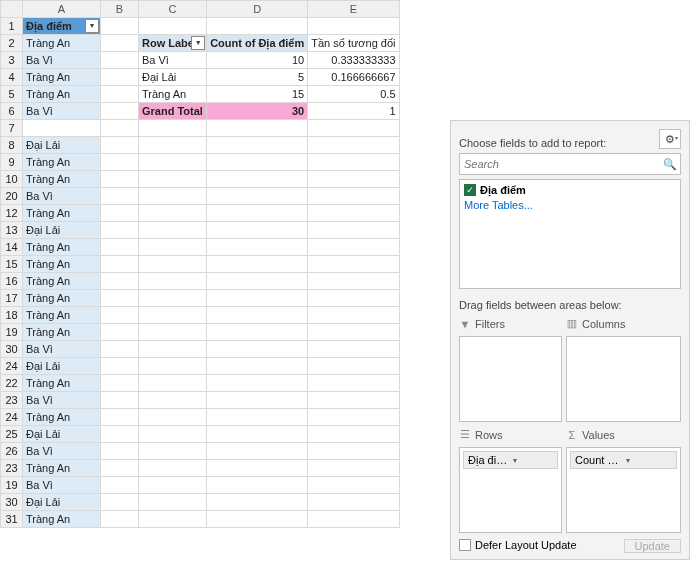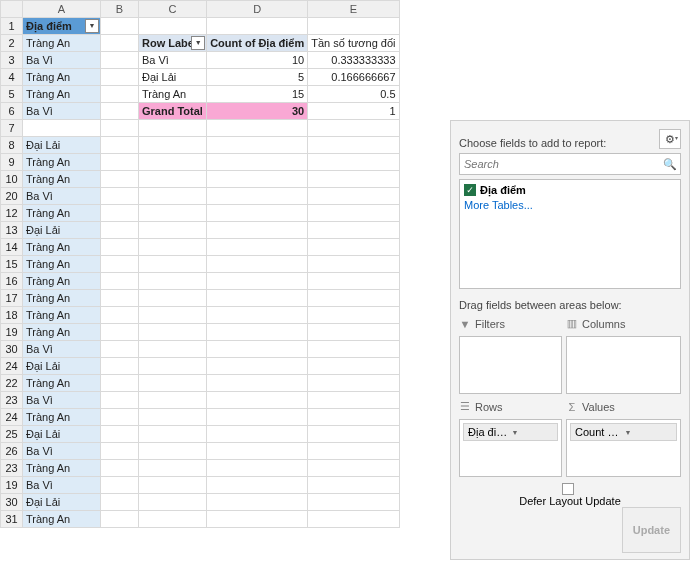--- a/index.html
+++ b/index.html
@@ -184,38 +184,35 @@
     border: 1px solid #d0d0d0;
     font-size: 11px;
     padding: 1px 2px 1px 4px;
     margin: 1px;
     height: 18px;
   }
   .chip span { flex:1; overflow:hidden; white-space:nowrap; text-overflow:ellipsis;}
   .chip .car { font-size:7px; color:#666; padding:0 2px; }
   .footer {
     display: flex;
-    align-items: center;
     margin-top: 6px;
-    flex-direction: column;
   }
   .defer-chk {
     width: 12px; height: 12px;
     border: 1px solid #999;
     background:#fff;
     margin-right: 4px;
   }
   .update-btn {
     margin-left: auto;
     border: 1px solid #d0d0d0;
     background: #f0f0f0;
     color: #aaa;
-    padding: 16px 10px;
-    font-size: 11px;
-    font-weight: bold;
+    padding: 0 10px;
+    font-size: 11px;
   }
 </style>
 </head>
 <body>
 
 <div class="sheet">
   <table class="grid">
     <colgroup>
       <col class="rowhead">
         <col class="colA">

